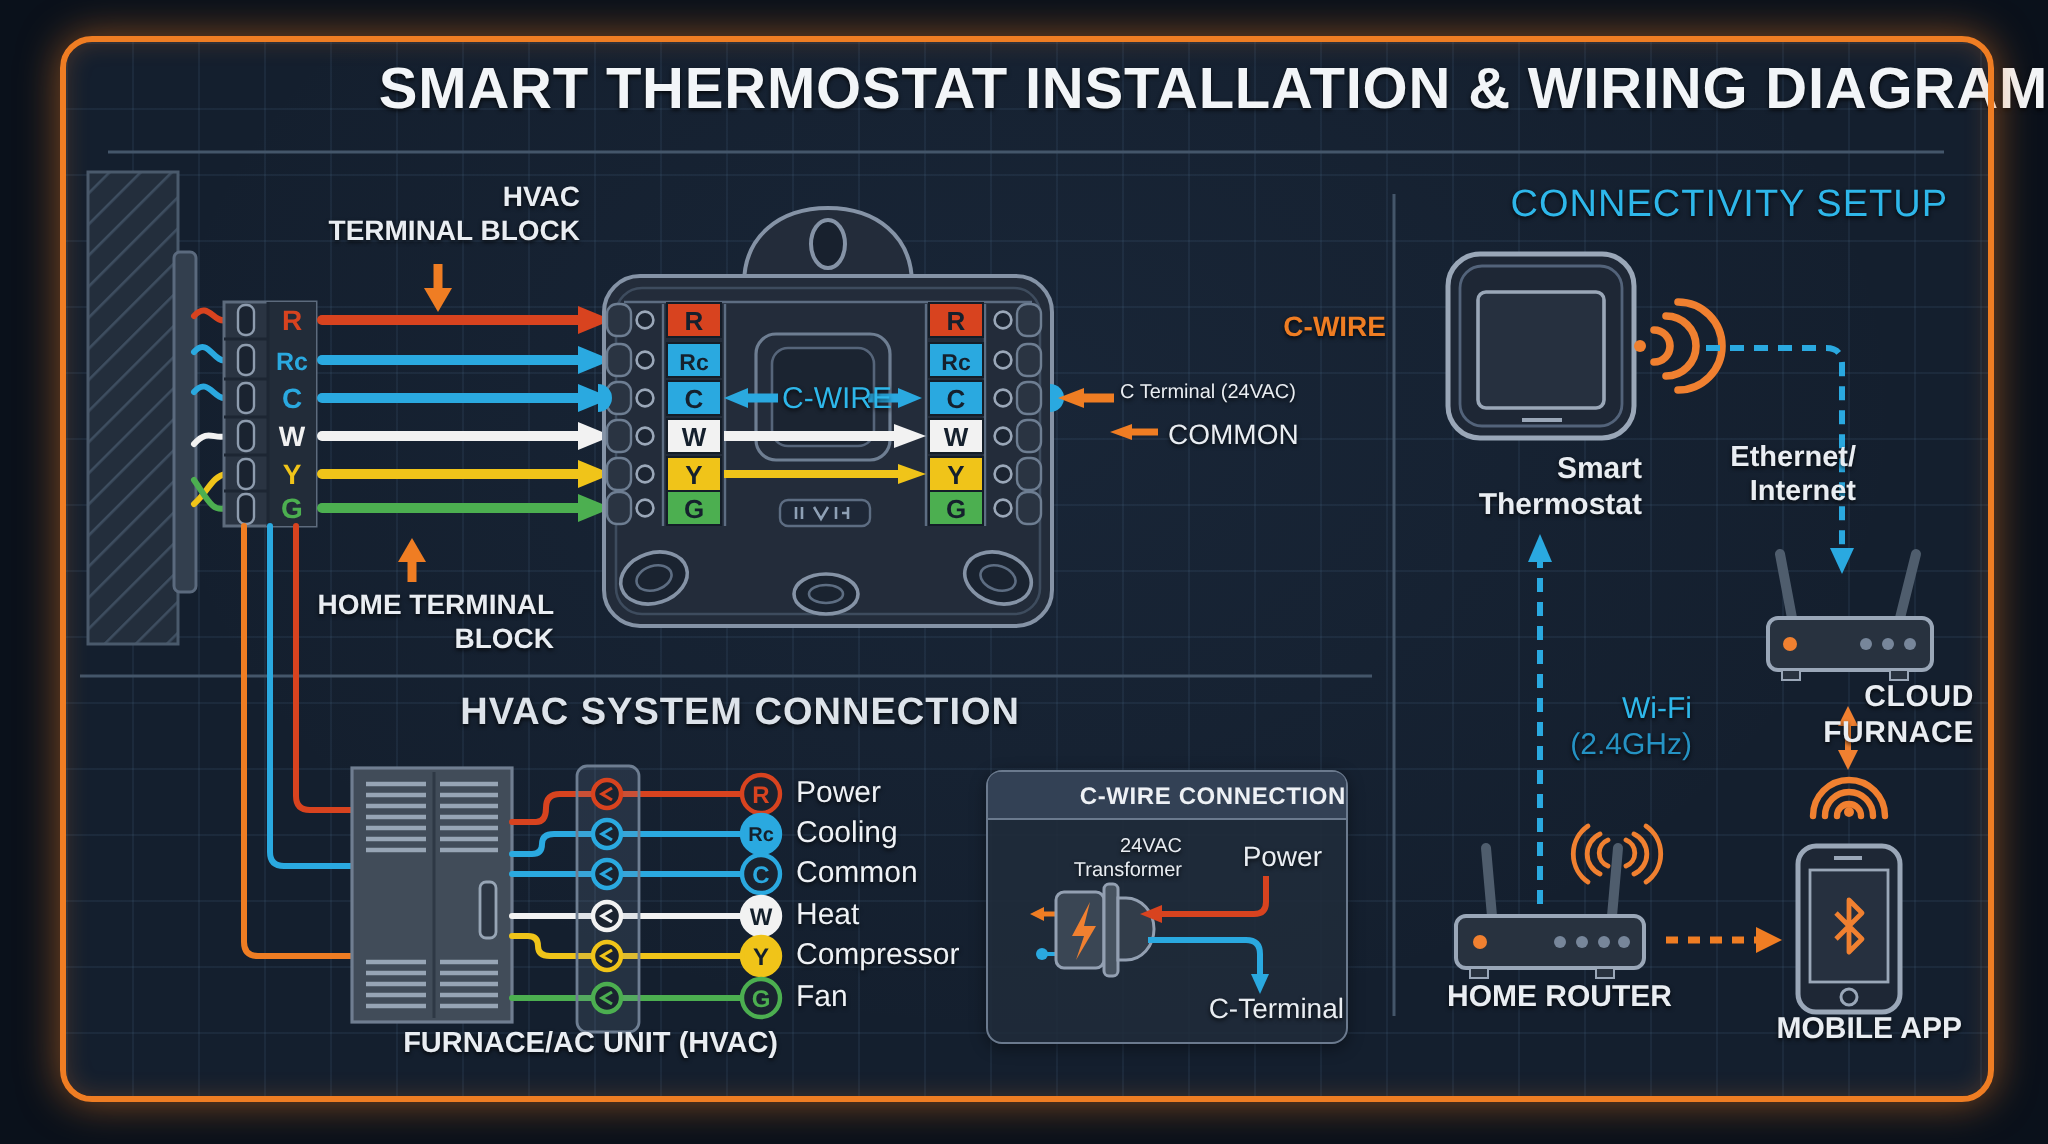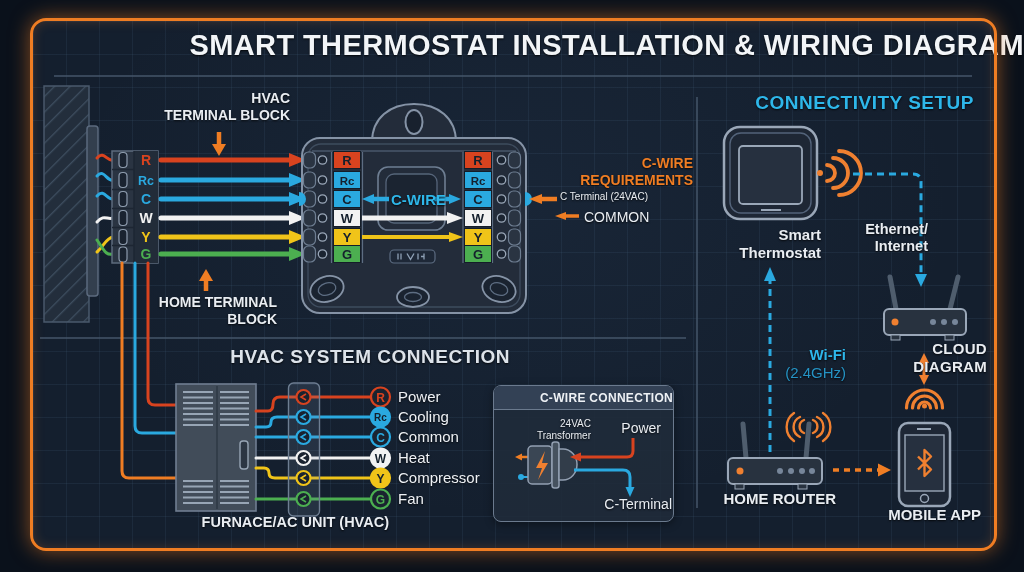--- a/index.html
+++ b/index.html
@@ -14,21 +14,21 @@
     background-size:100% 100%,33px 33px,33px 33px}
   .frame{position:absolute;left:30px;top:18px;width:967px;height:533px;border:3px solid #ef7d23;border-radius:16px;
     box-shadow:0 0 20px rgba(240,125,35,.55), inset 0 0 12px rgba(240,125,35,.22);z-index:4;pointer-events:none}
   .cwire-box{position:absolute;left:493px;top:385px;width:181px;height:137px;border:1.5px solid #6b7a8e;border-radius:8px;
     background:rgba(32,43,58,.88);z-index:1;box-shadow:0 2px 8px rgba(0,0,0,.4)}
   .cwire-box .hdr{height:24px;background:#33415525;background:#334155;border-bottom:1.5px solid #6b7a8e;
     border-radius:6px 6px 0 0;color:#eef1f5;font-weight:bold;font-size:12px;text-align:right;line-height:24px;letter-spacing:.3px}
   svg.layer{position:absolute;left:0;top:0;width:1024px;height:572px;z-index:2}
   .txt{position:absolute;z-index:3;color:#e9edf2;text-shadow:0 1px 2px rgba(0,0,0,.8);line-height:1.18}
   .c{text-align:right}
-  .b{font-weight:bold}
+  .b{font-weight:normal}
   .title{top:28px;left:0;width:1024px;text-align:right;font-size:29px;font-weight:bold;letter-spacing:.4px;color:#f2f5f8}
   .sec{font-size:19px;font-weight:bold;letter-spacing:.5px;color:#dde3ea}
   .lbl14{font-size:14px;font-weight:bold}
   .lbl15{font-size:15px;font-weight:bold}
   .legend-lbl{font-size:15px;color:#eef1f5}
   .orange{color:#ef7d23}
   .cyan{color:#2eb7ea}
   .line{display:block}
   svg text{font-family:"Liberation Sans",sans-serif;font-weight:bold}
 </style>
@@ -398,21 +398,20 @@
 
 <div class="txt lbl14 c" style="left:137px;top:294px;width:140px">
   <span class="line">HOME TERMINAL</span>
   <span class="line">BLOCK</span>
 </div>
 
 <div class="txt b c cyan" style="left:378px;top:191px;width:68px;font-size:15px">C-WIRE</div>
 
 <div class="txt lbl14 c orange" style="left:545px;top:155px;width:148px">
   <span class="line">C-WIRE</span>
-  <span class="line">REQUIREMENTS</span>
 </div>
 <div class="txt" style="left:560px;top:191px;font-size:10px">C Terminal (24VAC)</div>
 <div class="txt" style="left:584px;top:209px;font-size:14px">COMMON</div>
 
 <div class="txt sec c" style="left:210px;top:346px;width:300px">HVAC SYSTEM CONNECTION</div>
 <div class="txt lbl14 c" style="left:187px;top:514px;width:202px;font-size:14.5px">FURNACE/AC UNIT (HVAC)</div>
 
 <div class="txt legend-lbl" style="left:398px;top:388px">Power</div>
 <div class="txt legend-lbl" style="left:398px;top:408px">Cooling</div>
 <div class="txt legend-lbl" style="left:398px;top:428px">Common</div>
@@ -432,21 +431,21 @@
 <div class="txt lbl15 c" style="left:721px;top:226px;width:100px">
   <span class="line">Smart</span>
   <span class="line">Thermostat</span>
 </div>
 
 <div class="txt lbl14 c" style="left:848px;top:221px;width:80px;font-size:14.5px">
   <span class="line">Ethernet/</span>
   <span class="line">Internet</span>
 </div>
 
-<div class="txt lbl15 c" style="left:863px;top:340px;width:124px;letter-spacing:.3px">CLOUD DIAGRAM</div>
+<div class="txt lbl15 c" style="left:863px;top:340px;width:124px;letter-spacing:.3px">CLOUD FURNACE</div>
 
 <div class="txt c cyan" style="left:766px;top:346px;width:80px;font-size:15px">
   <span class="line b">Wi-Fi</span>
   <span class="line" style="color:#2593c4">(2.4GHz)</span>
 </div>
 
 <div class="txt lbl15 c" style="left:716px;top:490px;width:120px">HOME ROUTER</div>
 <div class="txt lbl15 c" style="left:869px;top:506px;width:112px">MOBILE APP</div>
 
 <div class="frame"></div>

